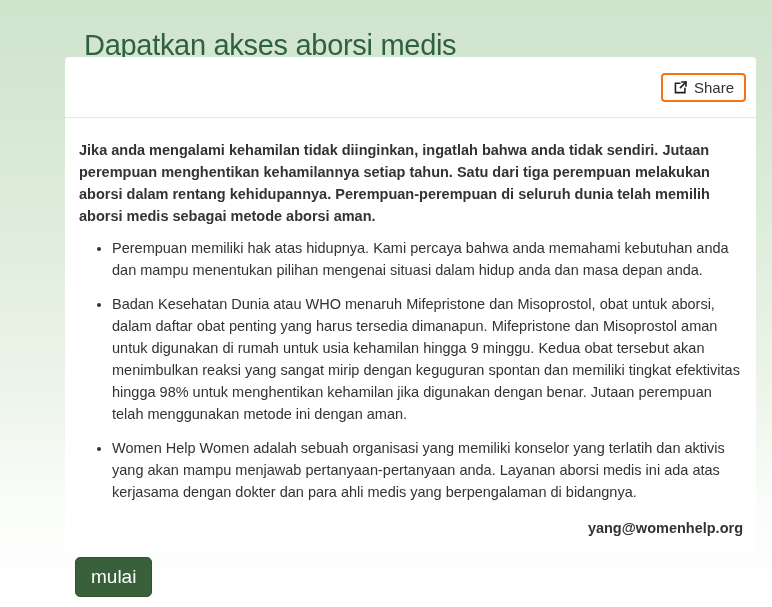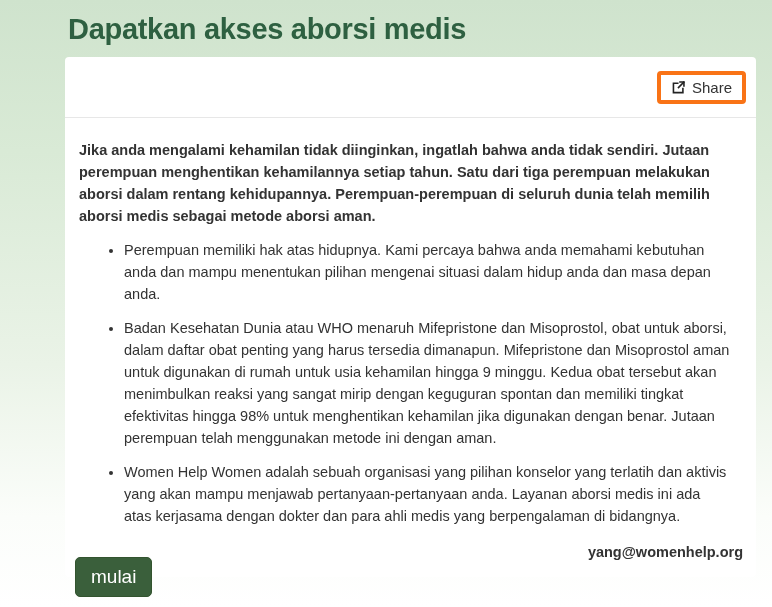--- a/index.html
+++ b/index.html
@@ -7,24 +7,24 @@
   body {
     width: 772px;
     height: 607px;
     position: relative;
     overflow: hidden;
     background: linear-gradient(180deg, #cfe3cd 0%, #d9ead6 25%, #eaf3e7 60%, #fbfdfa 85%, #ffffff 100%);
     font-family: "Liberation Sans", "DejaVu Sans", sans-serif;
     color: #333333;
   }
   .page-title {
-    margin: 0;
+    margin: 16px;
     padding: 13px 0 0 68px;
     font-size: 29px;
-    font-weight: bold;
+    font-weight: normal;
     color: #2e6041;
     letter-spacing: -0.3px;
   }
   .card {
     position: absolute;
     left: 65px;
     top: 57px;
     width: 691px;
     background: #ffffff;
     border-radius: 4px;
@@ -35,40 +35,40 @@
     align-items: center;
     justify-content: flex-end;
     padding-right: 10px;
     border-bottom: 1px solid #e7e7e7;
   }
   .share-btn {
     display: inline-flex;
     align-items: center;
     gap: 6px;
     background: #ffffff;
-    border: 4px solid #f97316;
+    border: 2px solid #f97316;
     border-radius: 4px;
     padding: 4px 10px;
     font-size: 15px;
     color: #333333;
     font-family: inherit;
     cursor: pointer;
   }
   .share-btn svg { display: block; }
   .card-body {
     padding: 21px 13px 14px 14px;
     font-size: 14.5px;
     line-height: 22px;
   }
   .intro {
     margin: 0 0 10px 0;
     font-weight: bold;
   }
   .bullet-list {
-    margin: 12px;
+    margin: 0;
     padding-left: 33px;
   }
   .bullet-list li {
     margin-bottom: 12px;
   }
   .bullet-list li:last-child { margin-bottom: 6px; }
   .email-line {
     margin: 14px 0 0 0;
     text-align: right;
     font-weight: bold;
@@ -104,19 +104,19 @@
         </svg>
       </span>
       <span>Share</span>
     </button>
   </div>
   <div class="card-body">
     <p class="intro">Jika anda mengalami kehamilan tidak diinginkan, ingatlah bahwa anda tidak sendiri. Jutaan perempuan menghentikan kehamilannya setiap tahun. Satu dari tiga perempuan melakukan aborsi dalam rentang kehidupannya. Perempuan-perempuan di seluruh dunia telah memilih aborsi medis sebagai metode aborsi aman.</p>
     <ul class="bullet-list">
       <li>Perempuan memiliki hak atas hidupnya. Kami percaya bahwa anda memahami kebutuhan anda dan mampu menentukan pilihan mengenai situasi dalam hidup anda dan masa depan anda.</li>
       <li>Badan Kesehatan Dunia atau WHO menaruh Mifepristone dan Misoprostol, obat untuk aborsi, dalam daftar obat penting yang harus tersedia dimanapun. Mifepristone dan Misoprostol aman untuk digunakan di rumah untuk usia kehamilan hingga 9 minggu. Kedua obat tersebut akan menimbulkan reaksi yang sangat mirip dengan keguguran spontan dan memiliki tingkat efektivitas hingga 98% untuk menghentikan kehamilan jika digunakan dengan benar. Jutaan perempuan telah menggunakan metode ini dengan aman.</li>
-      <li>Women Help Women adalah sebuah organisasi yang pilihan konselor yang terlatih dan aktivis yang akan mampu menjawab pertanyaan-pertanyaan anda. Layanan aborsi medis ini ada atas kerjasama dengan dokter dan para ahli medis yang berpengalaman di bidangnya.</li>
+      <li>Women Help Women adalah sebuah organisasi yang memiliki konselor yang terlatih dan aktivis yang akan mampu menjawab pertanyaan-pertanyaan anda. Layanan aborsi medis ini ada atas kerjasama dengan dokter dan para ahli medis yang berpengalaman di bidangnya.</li>
     </ul>
     <p class="email-line">yang@womenhelp.org</p>
   </div>
 </div>
 
 <button class="start-btn">mulai</button>
 
 </body></html>

